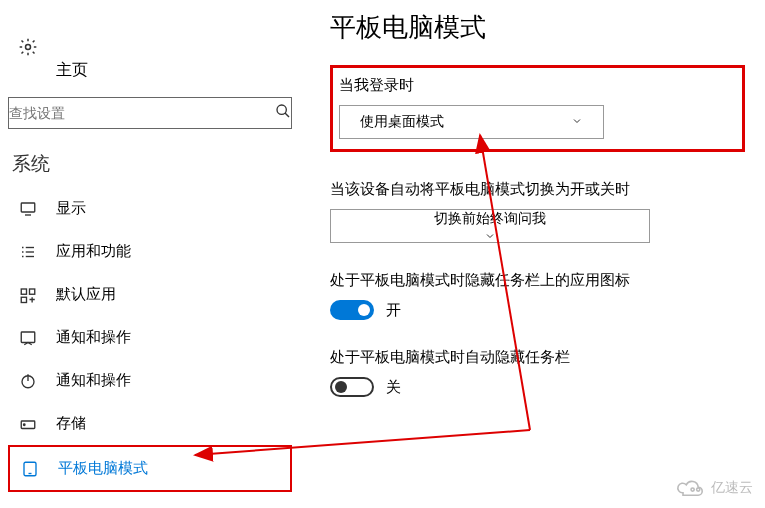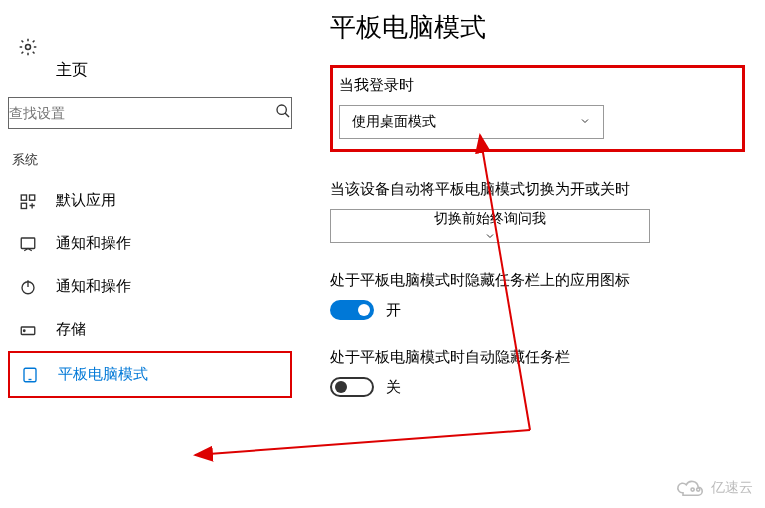--- a/index.html
+++ b/index.html
@@ -5,35 +5,35 @@
     * { margin: 0; padding: 0; box-sizing: border-box; font-family: "Segoe UI", "Microsoft YaHei", sans-serif; }
     body { width: 765px; height: 508px; background: #fff; position: relative; overflow: hidden; }
     .container { display: flex; height: 100%; }
     .sidebar { width: 300px; padding: 8px; }
     .home-row { display: flex; align-items: center; gap: 18px; padding: 8px 10px; margin-bottom: 8px; }
     .gear-icon svg { width: 20px; height: 20px; }
     .home-label { font-size: 16px; margin-top: 44px; }
     .search-box { display: flex; align-items: center; border: 1px solid #666; height: 32px; padding: 0 0; margin-bottom: 18px; }
     .search-input { flex: 1; border: none; outline: none; font-size: 14px; background: transparent; }
     .search-icon svg { width: 16px; height: 16px; }
-    .section-label { font-size: 13px; color: #333; padding: 4px 0 10px 4px; }
+    .section-label { font-size: 19px; color: #333; padding: 4px 0 10px 4px; }
     .nav-item { display: flex; align-items: center; gap: 18px; padding: 12px 10px; cursor: pointer; }
     .nav-item.active { border: 2px solid #d00; }
     .nav-icon { width: 20px; display: flex; align-items: center; justify-content: center; }
     .nav-icon svg { width: 18px; height: 18px; }
     .nav-label { font-size: 15px; }
     .nav-item.active .nav-label { color: #0078d7; }
     .nav-item.active .nav-icon svg { stroke: #0078d7; }
     .main { flex: 1; padding: 10px 20px 10px 30px; }
     .page-title { font-size: 26px; font-weight: 400; margin-bottom: 20px; }
     .group { margin-bottom: 28px; }
     .group-label { font-size: 15px; margin-bottom: 10px; }
     .highlight-box { border: 3px solid #d00; padding: 8px 6px 10px 6px; margin-bottom: 28px; }
     .highlight-box .group-label { }
-    .dropdown { display: flex; align-items: center; justify-content: space-between; border: 1px solid #999; height: 34px; padding: 0 12px; background: #fff; cursor: pointer; }
+    .dropdown { display: flex; align-items: center; justify-content: space-between; border: 1px solid #999; height: 34px; padding: 0 20px; background: #fff; cursor: pointer; }
     .dropdown.small { width: 265px; }
     .dropdown.wide { width: 320px; flex-direction: column; }
     .dropdown-label { font-size: 14px; }
     .chevron svg { width: 12px; height: 12px; }
     .toggle-row { display: flex; align-items: center; gap: 12px; margin-top: 10px; }
     .toggle { width: 44px; height: 20px; border-radius: 10px; position: relative; cursor: pointer; }
     .toggle.on { background: #0078d7; }
     .toggle.off { background: #fff; border: 2px solid #333; }
     .toggle-knob { width: 12px; height: 12px; border-radius: 50%; position: absolute; top: 50%; transform: translateY(-50%); }
     .toggle.on .toggle-knob { background: #fff; right: 4px; }
@@ -63,21 +63,43 @@
       <span class="search-icon">
         <svg viewBox="0 0 24 24" fill="none" stroke="#333" stroke-width="2">
             <circle cx="10" cy="10" r="7"></circle>
             <line x1="21" y1="21" x2="15" y2="15"></line>
           </svg>
       </span>
     </div>
 
     <div class="section-label">系统</div>
 
-
+    <div class="nav-item">
+      <span class="nav-icon">
+          <svg viewBox="0 0 24 24" fill="none" stroke="#333" stroke-width="1.8">
+            <rect x="3" y="4" width="18" height="12" rx="1"></rect>
+            <line x1="8" y1="20" x2="16" y2="20"></line>
+          </svg>
+        </span>
+      <span class="nav-label">显示</span>
+    </div>
+
+    <div class="nav-item">
+      <span class="nav-icon">
+          <svg viewBox="0 0 24 24" fill="none" stroke="#333" stroke-width="1.8">
+            <line x1="4" y1="6" x2="6" y2="6"></line>
+            <line x1="9" y1="6" x2="20" y2="6"></line>
+            <line x1="4" y1="12" x2="6" y2="12"></line>
+            <line x1="9" y1="12" x2="20" y2="12"></line>
+            <line x1="4" y1="18" x2="6" y2="18"></line>
+            <line x1="9" y1="18" x2="20" y2="18"></line>
+          </svg>
+        </span>
+      <span class="nav-label">应用和功能</span>
+    </div>
 
     <div class="nav-item">
       <span class="nav-icon">
           <svg viewBox="0 0 24 24" fill="none" stroke="#333" stroke-width="1.8">
             <rect x="3" y="4" width="7" height="7"></rect>
             <rect x="14" y="4" width="7" height="7"></rect>
             <rect x="3" y="15" width="7" height="7"></rect>
             <path d="M14 18h7M17.5 15v7"></path>
           </svg>
         </span>

